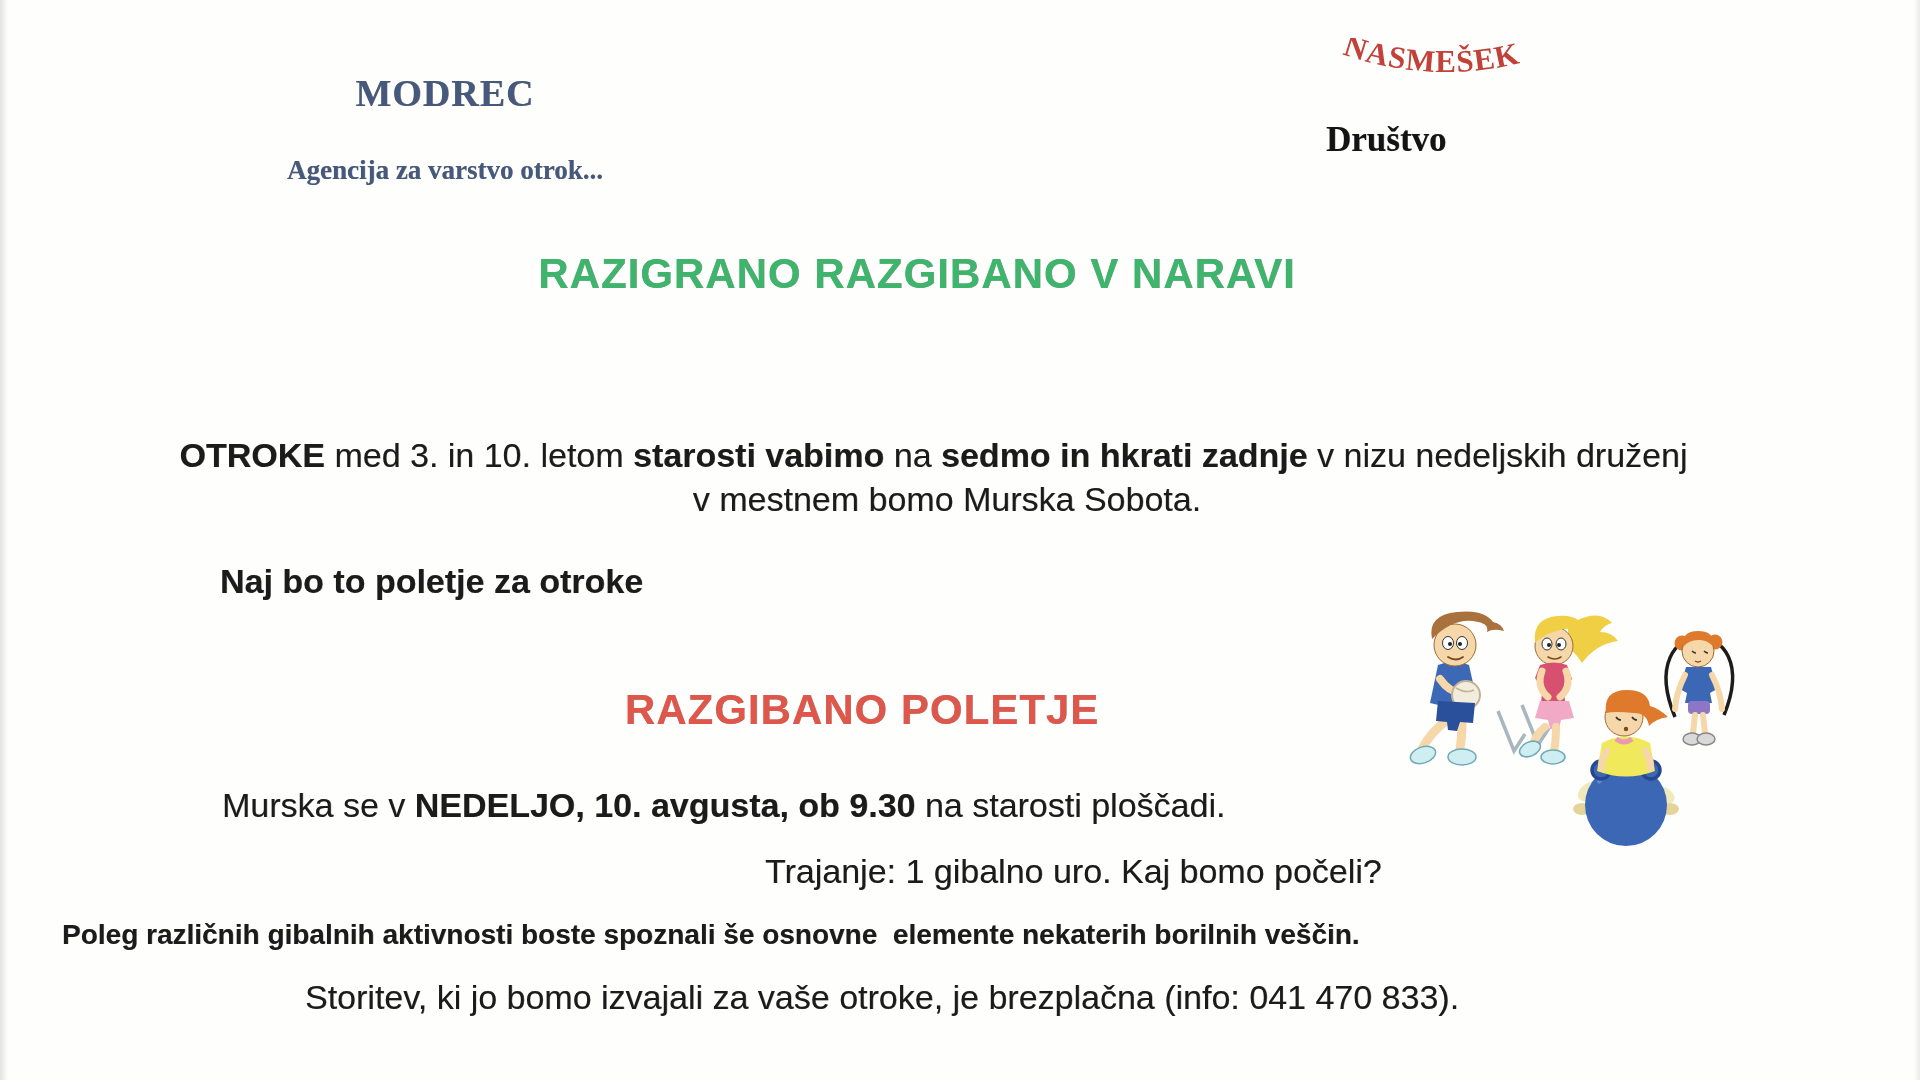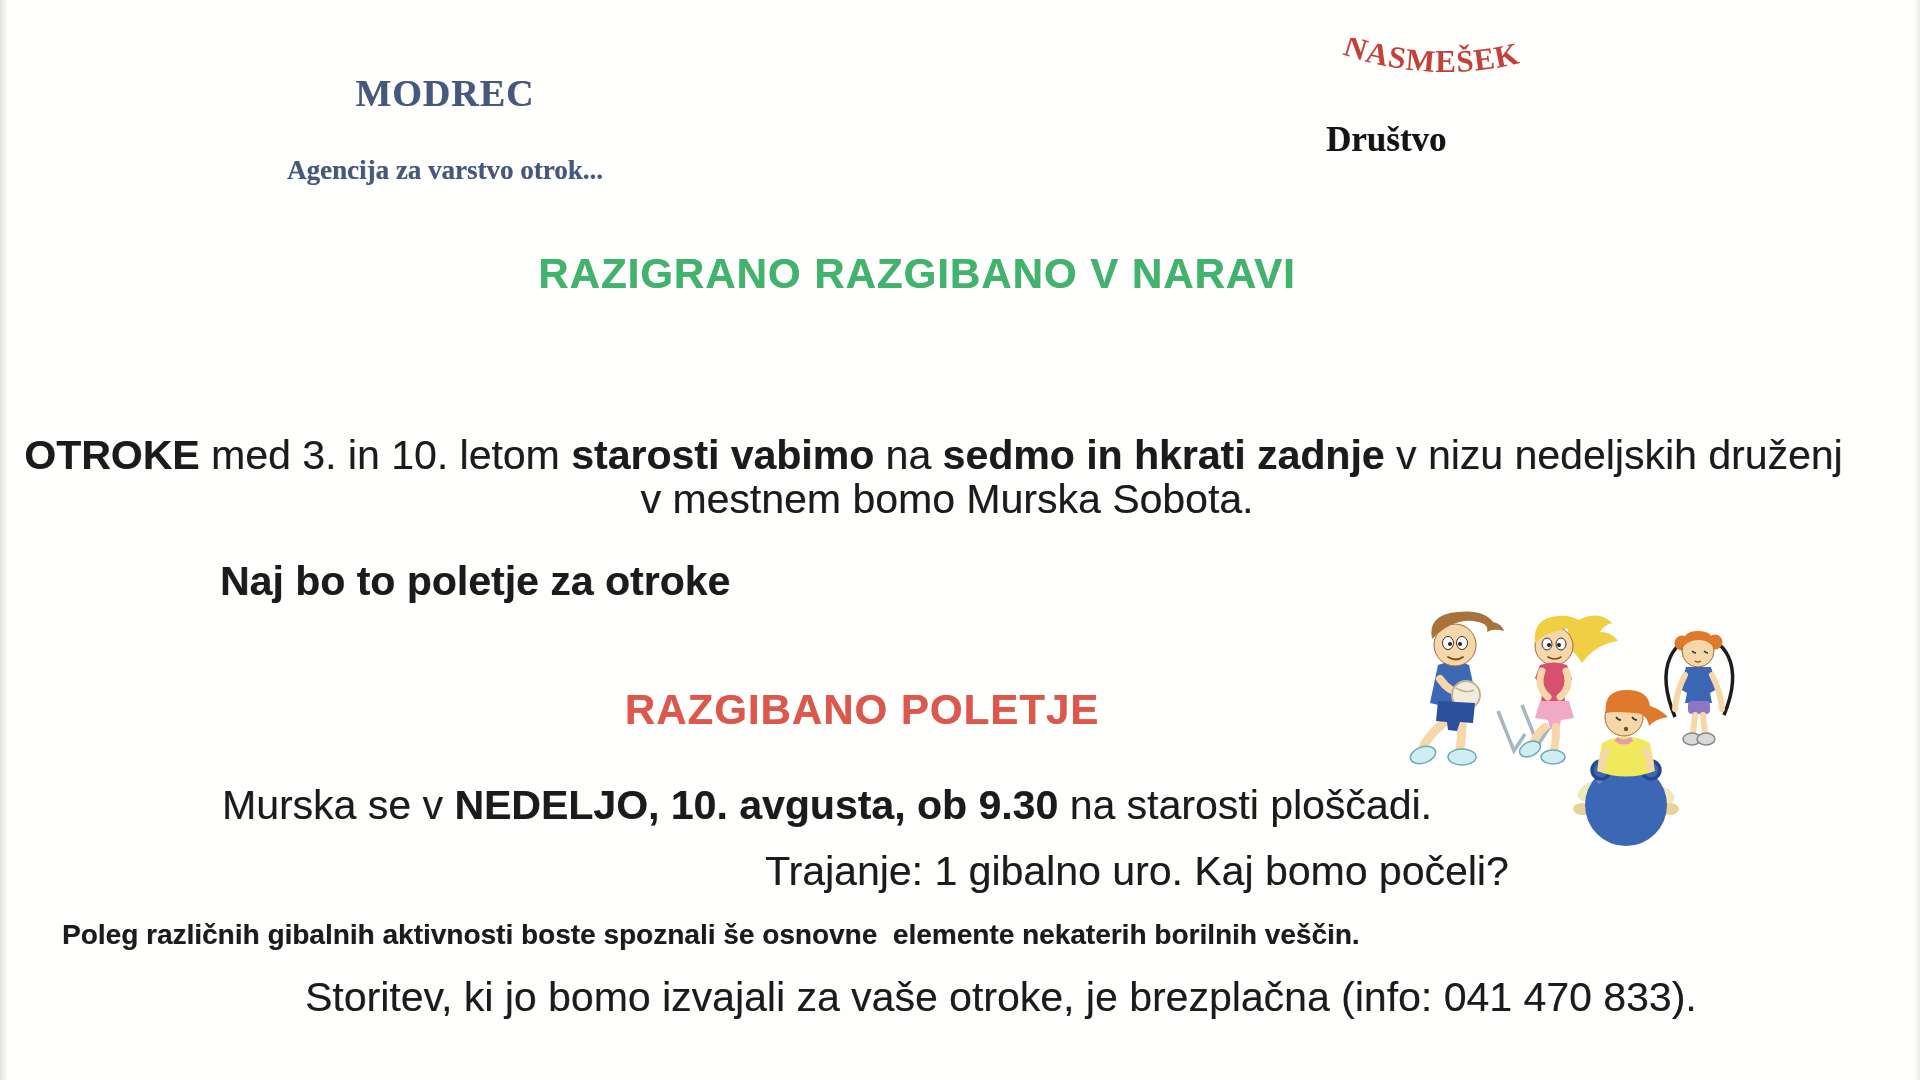--- a/index.html
+++ b/index.html
@@ -36,21 +36,21 @@
 
   .h-green {
     left:0; top:250px; width:1834px; text-align:center;
     font-size:42px; font-weight:bold; letter-spacing:1px;
   }
   .h-red {
     left:0; top:686px; width:1724px; text-align:center;
     font-size:42px; font-weight:bold; letter-spacing:1px;
   }
 
-  .line { font-size:41px; line-height:40px; }
+  .line { font-size:34px; line-height:40px; }
   .l-intro1  { left:0; top:435px; width:1867px; text-align:center; }
   .l-intro2  { left:0; top:479px; width:1894px; text-align:center; }
   .l-tagline { left:220px; top:561px; font-weight:bold; }
   .l-meet    { left:222px; top:785px; }
   .l-dur     { left:765px; top:851px; }
   .l-act     { left:62px;  top:915px; font-weight:bold; font-size:28px; }
   .l-free    { left:305px; top:977px; }
 
   .clipart { left:1380px; top:575px; width:400px; height:280px; }
 </style>

